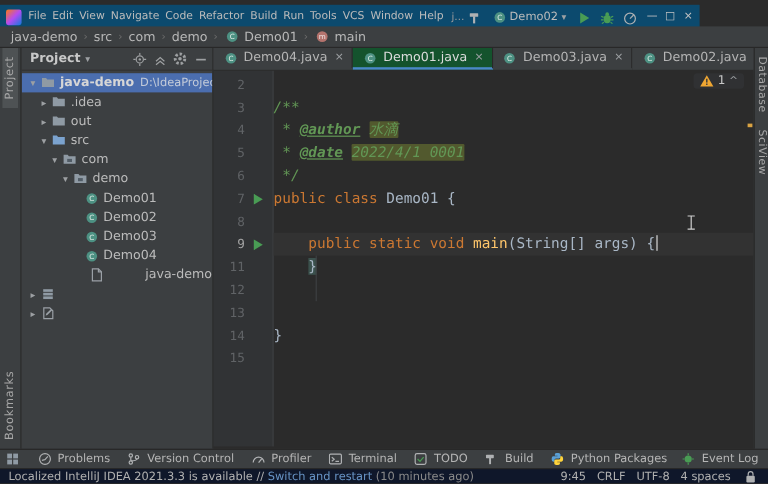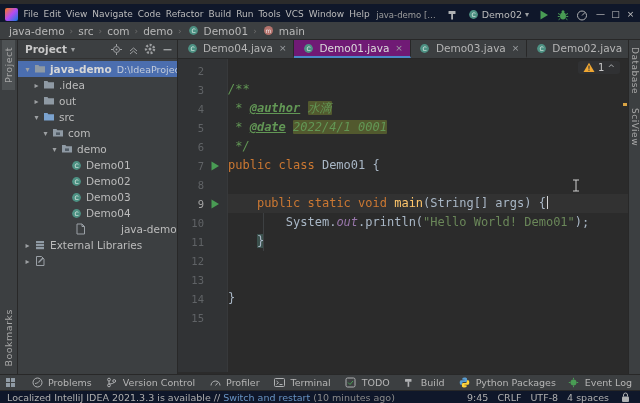--- a/index.html
+++ b/index.html
@@ -3,21 +3,21 @@
 <meta charset="utf-8">
 <style>
   *{margin:0;padding:0;box-sizing:border-box}
   html,body{width:640px;height:403px;overflow:hidden;background:#2b2b2b;
     font-family:"DejaVu Sans","Liberation Sans",sans-serif;color:#bbbbbb;user-select:none}
   #app{position:relative;width:640px;height:403px;background:#2b2b2b;overflow:hidden}
   .ico{display:inline-flex;align-items:center;justify-content:center;width:14px;flex:none}
   svg{display:block}
 
   
-  .titlebar{position:absolute;left:0;top:4px;width:640px;height:22px;background:#0f172a;
+  .titlebar{position:absolute;left:0;top:4px;width:583px;height:22px;background:#0c4a6e;
     border-bottom:1px solid #282828;display:flex;align-items:center;padding:0 2px 0 4px}
   .logo{width:13px;height:13px;border-radius:2px;flex:none;margin:0 3px 0 1px;
     background:linear-gradient(135deg,#f97a12 0%,#b44bf2 50%,#0f7bdc 100%)}
   .menubar{display:flex;align-items:center;flex:none}
   .menu-item{font-size:9px;padding:0 2.5px;line-height:21px;color:#bbbbbb;cursor:default;white-space:nowrap}
   .tb-title{flex:1;min-width:0;text-align:center;font-size:8.5px;color:#9c9c9c;
     white-space:nowrap;overflow:hidden;text-overflow:ellipsis;padding:0 4px}
   .tb-actions{display:flex;align-items:center;gap:5px;flex:none}
   .tb-ico{display:inline-flex;align-items:center;justify-content:center;width:14px;height:16px}
   .run-config{display:flex;align-items:center;gap:3px;font-size:9.5px;color:#bbbbbb;
@@ -59,21 +59,21 @@
   .tree-row.sel .tree-label{color:#eeeeee}
   .tree-row.root .tree-label{font-weight:bold;color:#d6d6d6}
   .tree-extra{margin-left:5px;font-size:9.5px;color:#8c8c8c}
   .tree-row.sel .tree-extra{color:#c3cbd9}
 
   
   .editor{position:absolute;left:178px;top:40px;width:450px;height:334px;background:#2b2b2b}
   .tabbar{height:19px;background:#3c3f41;display:flex;align-items:stretch;border-bottom:1px solid #282828}
   .tab{display:flex;align-items:center;gap:4px;padding:0 7px;font-size:10.5px;color:#b5b5b5;
     border-right:1px solid #282828;border-bottom:2px solid transparent;background:#3c3f41;cursor:default}
-  .tab.active{background:#701a75;border-bottom-color:#4a88c7;color:#dcdcdc}
+  .tab.active{background:#14532d;border-bottom-color:#4a88c7;color:#dcdcdc}
   .tab-close{font-size:9px;color:#9da0a3;margin-left:2px}
   .code-wrap{position:relative;height:313px;overflow:hidden;
     background:linear-gradient(90deg,#313335 0,#313335 49px,#37393b 49px,#37393b 50px,#2b2b2b 50px)}
   .lines{padding-top:2px;position:relative}
   .crow{height:19px;display:flex;align-items:stretch}
   .gut{width:50px;flex:none;display:flex;align-items:center;padding-left:2px}
   .lnum{width:24px;text-align:right;font-family:"DejaVu Sans Mono","Liberation Mono",monospace;
     font-size:10.5px;color:#606366}
   .gslot{width:18px;height:19px;display:flex;align-items:center;justify-content:center;margin-left:2px}
   .ccode{flex:1;font-family:"DejaVu Sans Mono","Liberation Mono",monospace;font-size:12px;
@@ -369,21 +369,20 @@
         </div>
         <div class="tree-row" style="padding-left: 4px;">
           <span class="chev">▸</span>
           <span class="ico">
             <svg width="12" height="12" viewBox="0 0 12 12">
               <rect x="2" y="2" width="8" height="2.2" fill="#8f9aa4"></rect>
               <rect x="2" y="5" width="8" height="2.2" fill="#8f9aa4"></rect>
               <rect x="2" y="8" width="8" height="2.2" fill="#8f9aa4"></rect>
             </svg>
           </span>
-          <span class="tree-label">External Libraries</span>
         </div>
         <div class="tree-row" style="padding-left: 4px;">
           <span class="chev">▸</span>
           <span class="ico">
             <svg width="12" height="12" viewBox="0 0 12 12">
               <path d="M2.5 1.5h5L10 4v6.5H2.5z" fill="none" stroke="#9aa0a6"></path>
               <path d="M4.5 6.5l4-4 1 1-4 4-1.4.4z" fill="#9aa0a6"></path>
             </svg>
           </span>
         </div>
@@ -491,27 +490,20 @@
           <div class="crow">
             <div class="gut">
               <span class="lnum" style="color: rgb(164, 164, 164);">9</span>
               <span class="gslot">
                 <svg width="10" height="10" viewBox="0 0 10 10">
                   <polygon points="1.5,0.5 9,5 1.5,9.5" fill="#499c54"></polygon>
                 </svg>
               </span>
             </div>
             <div class="ccode caret-line"><span class="plain">    </span><span class="kw">public static void </span><span class="def">main</span><span class="plain">(String[] args) </span><span class="plain">{</span><span class="caret"></span></div>
-          </div>
-          <div class="crow">
-            <div class="gut">
-              <span class="lnum">10</span>
-              <span class="gslot"></span>
-            </div>
-            <div class="ccode"><span class="plain">        System.</span><span class="field">out</span><span class="plain">.println(</span><span class="str">"Hello World! Demo01"</span><span class="plain">);</span></div>
           </div>
           <div class="crow">
             <div class="gut">
               <span class="lnum">11</span>
               <span class="gslot"></span>
             </div>
             <div class="ccode"><span class="plain">    </span><span class="plain brace">}</span></div>
           </div>
           <div class="crow">
             <div class="gut">

